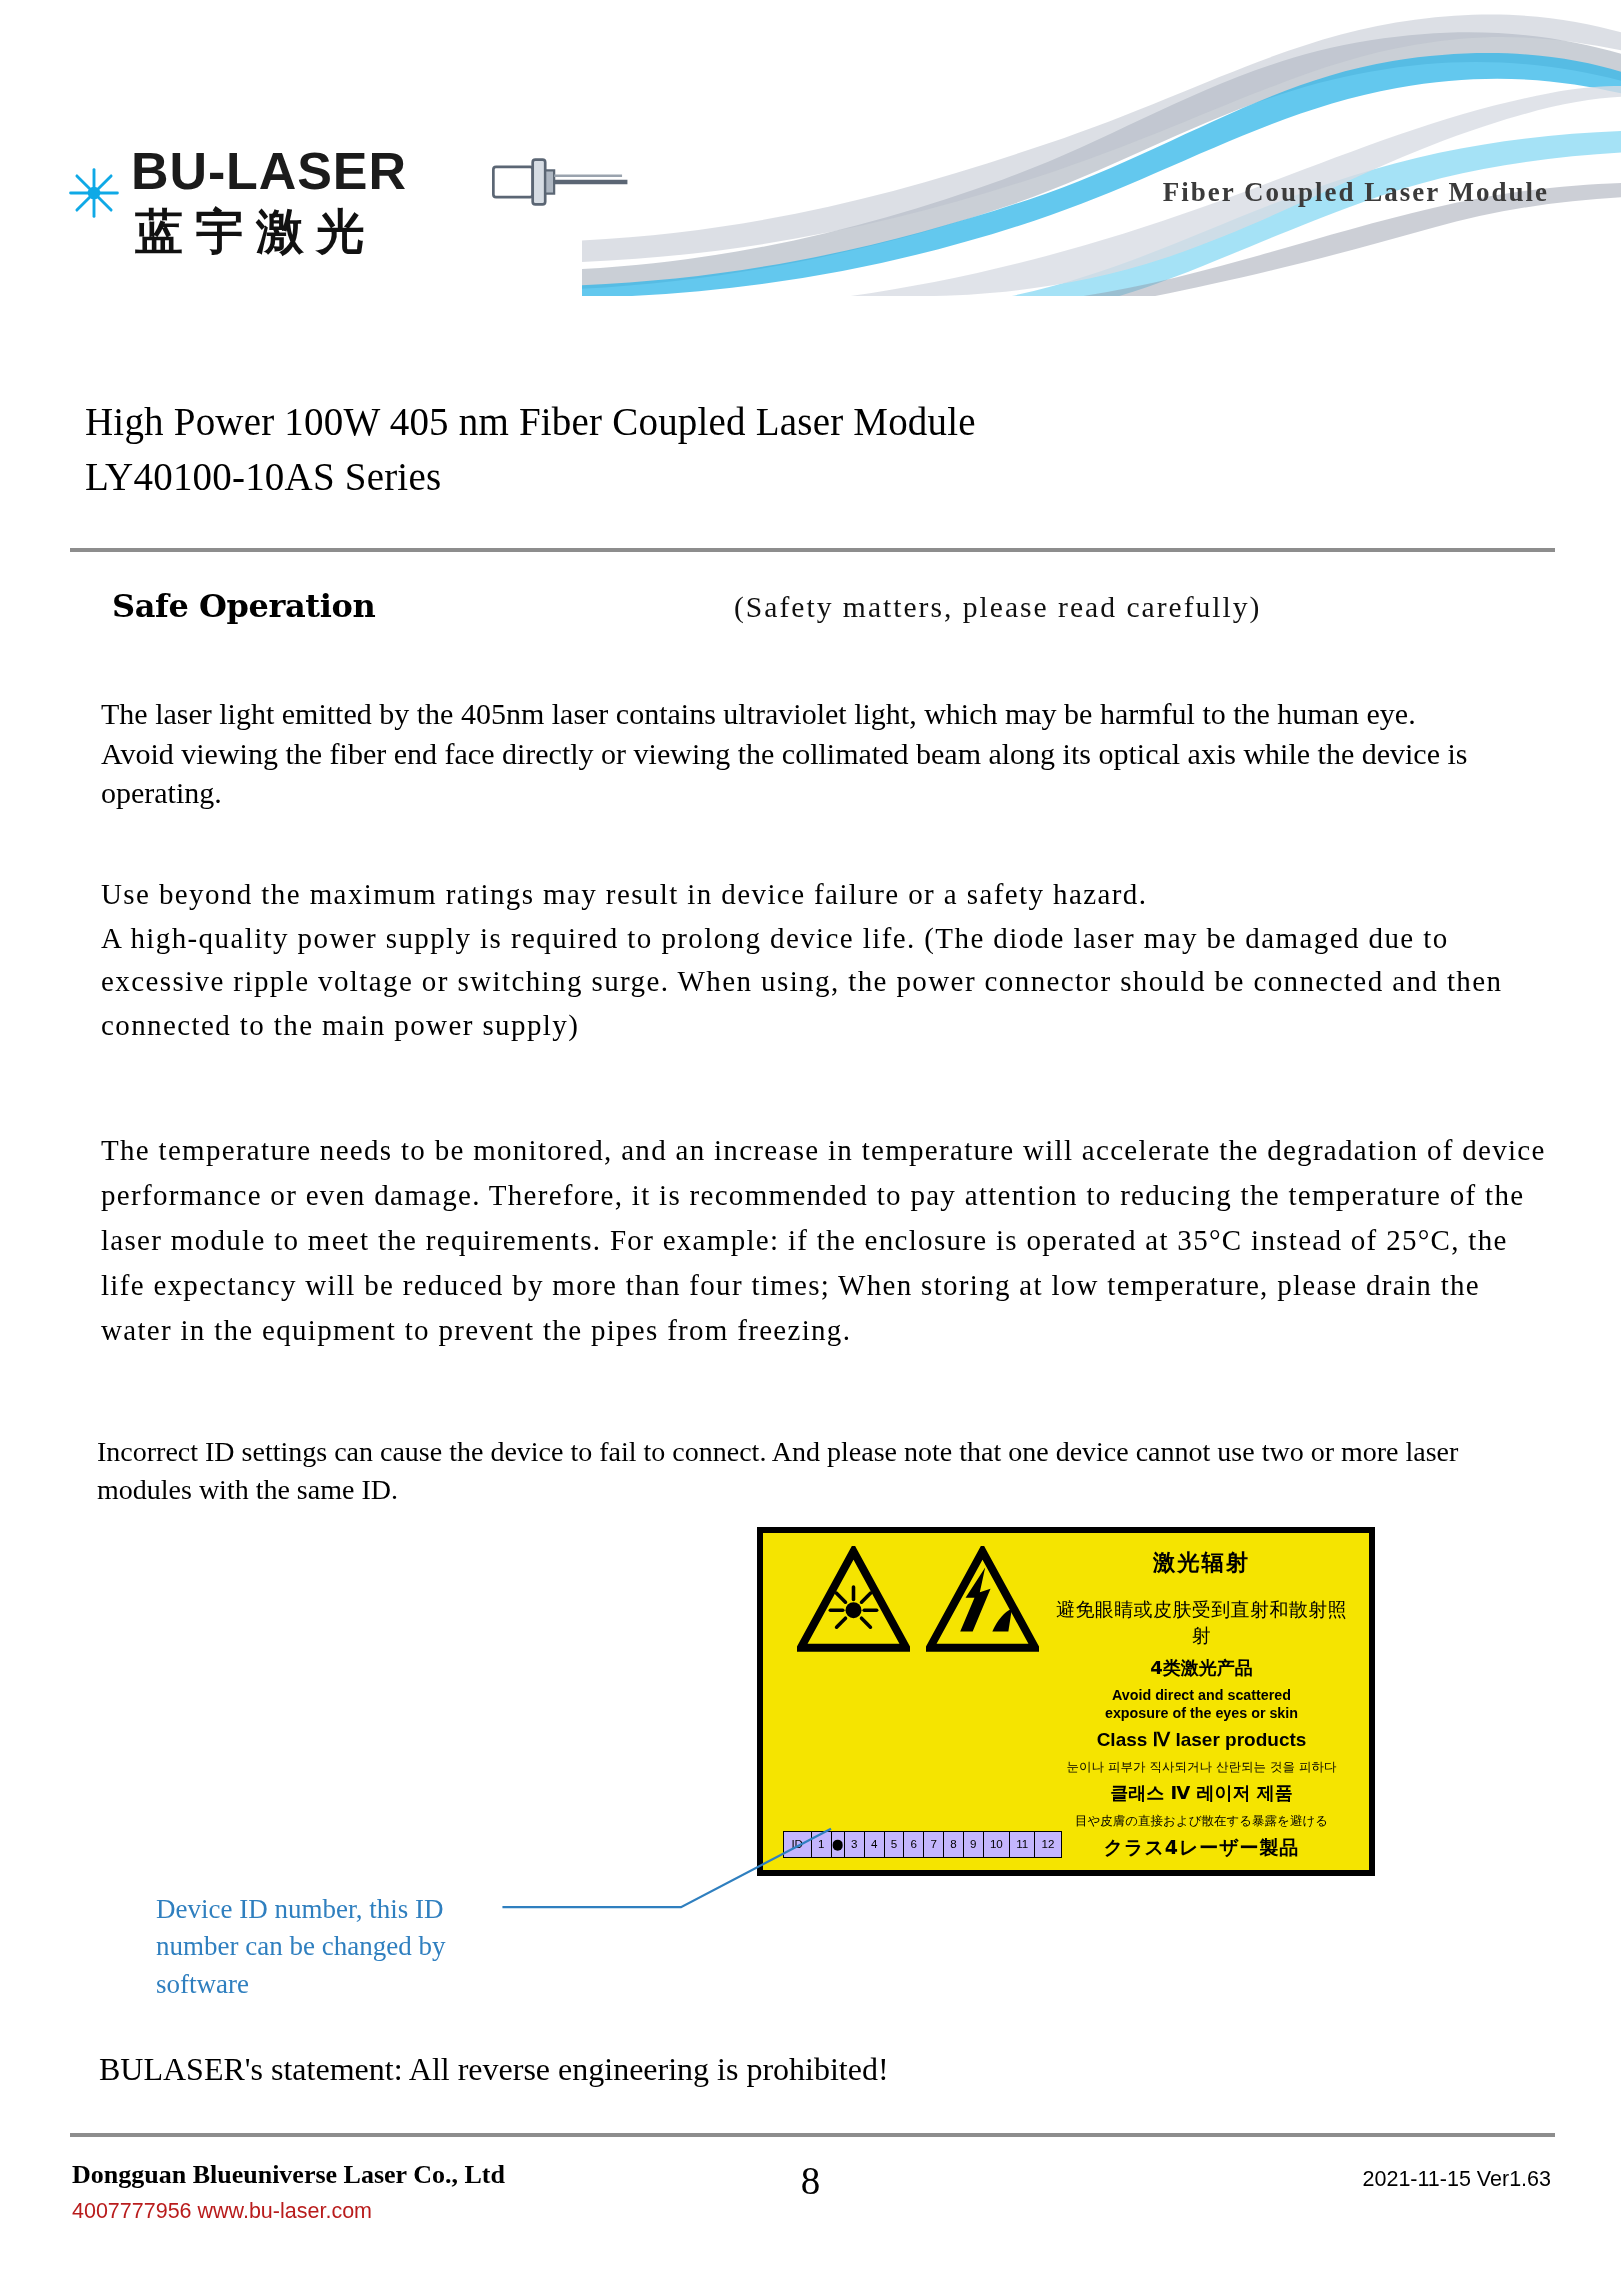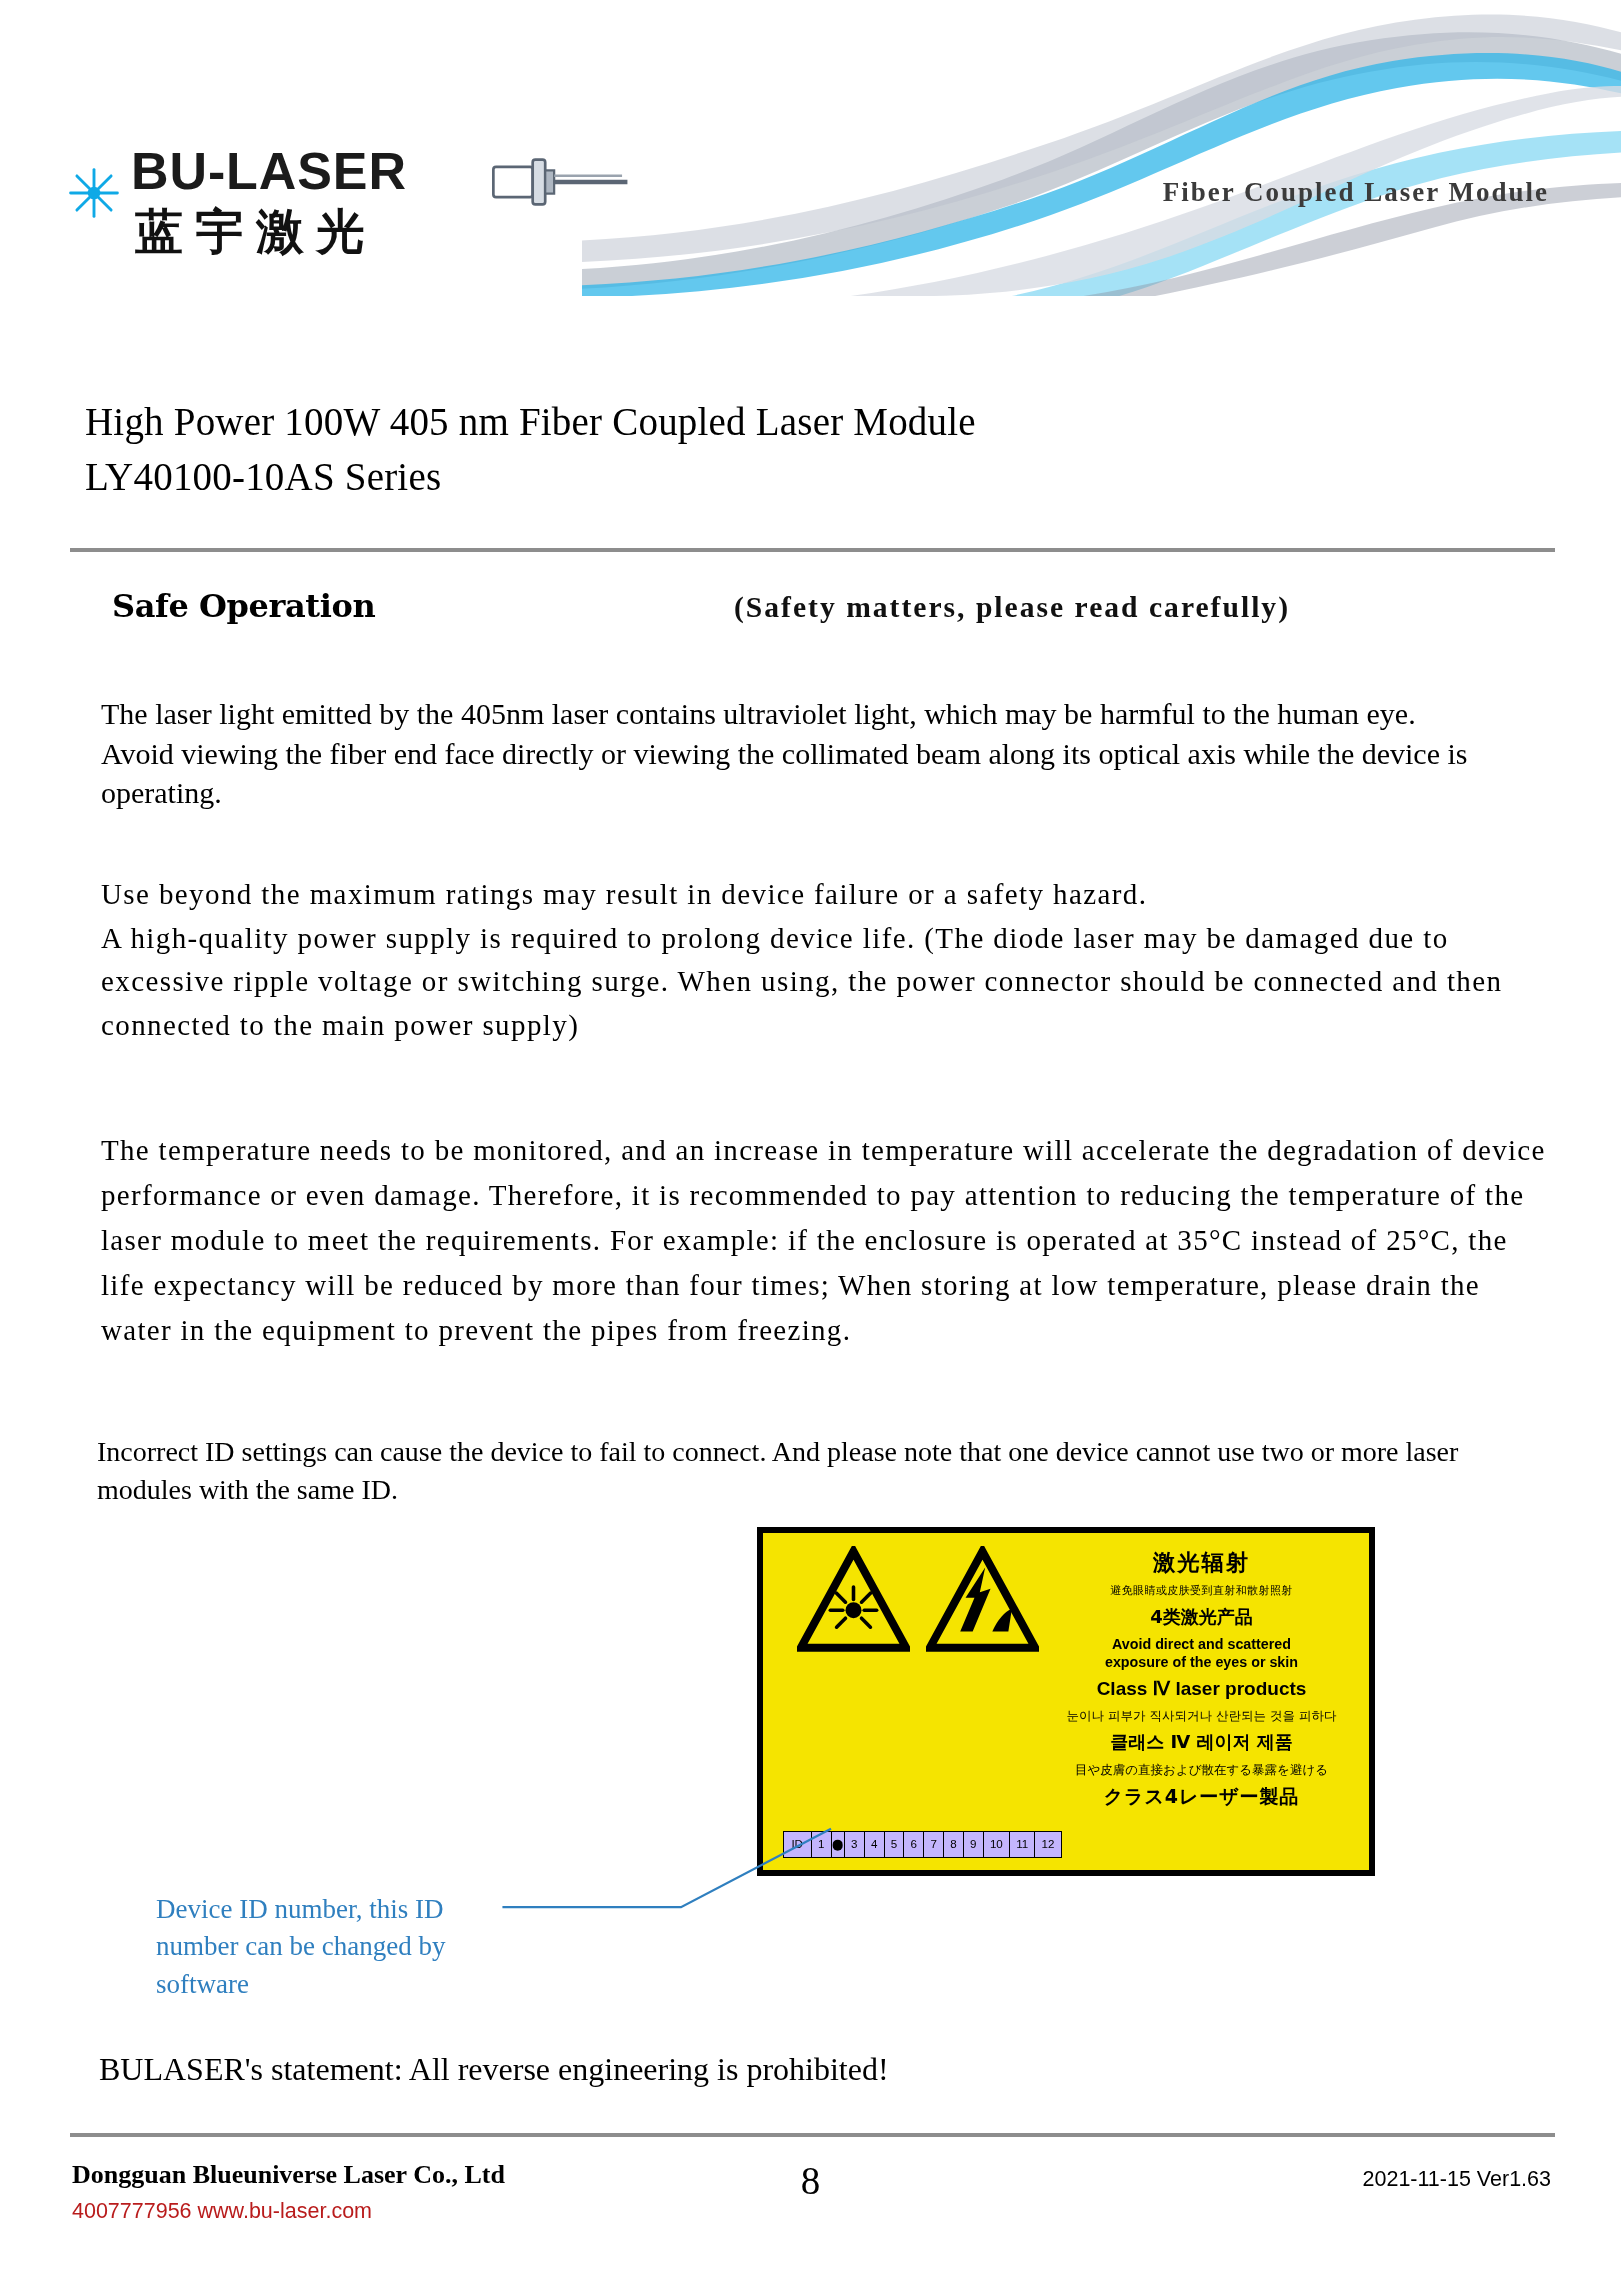--- a/index.html
+++ b/index.html
@@ -127,21 +127,20 @@
   }
   .section-note {
     position: absolute;
     left: 734px;
     top: 591px;
     font-family: "Liberation Serif", serif;
     font-size: 29.6px;
     letter-spacing: 2px;
     color: #111;
     white-space: nowrap;
-    font-weight: bold;
   }
 
   
   .para {
     position: absolute;
     font-family: "Liberation Serif", serif;
     color: #000;
   }
   .p1 {
     left: 101px;
@@ -258,22 +257,22 @@
     font-family: "DejaVu Sans", sans-serif;
     color: #000;
   }
   .lc-cn-title {
     font-size: 22.4px;
     font-weight: bold;
     letter-spacing: 1.8px;
     text-align: center;
   }
   .lc-cn-sub {
-    font-size: 11px;
-    margin-top: 5px;
+    font-size: 19px;
+    margin-top: 19px;
     letter-spacing: 0.4px;
   }
   .lc-cn-class {
     font-size: 18px;
     font-weight: bold;
     margin-top: 6.3px;
   }
   .lc-en-sub {
     font-family: "Liberation Sans", sans-serif;
     font-size: 14.3px;

